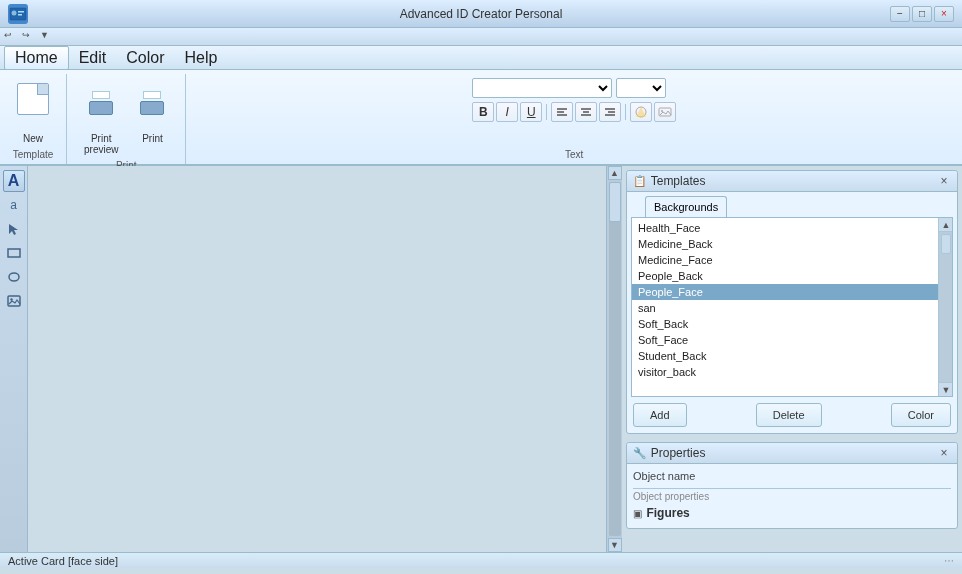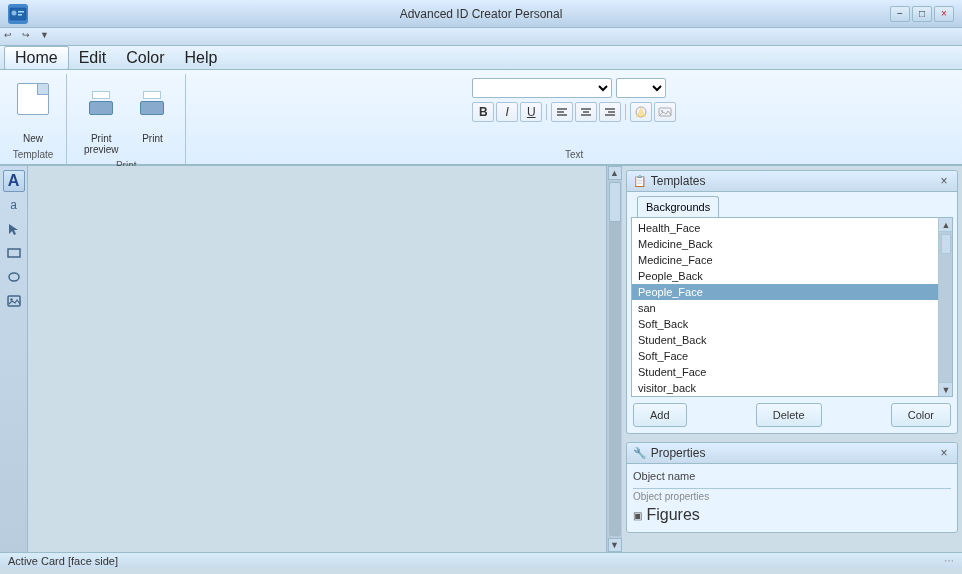--- a/index.html
+++ b/index.html
@@ -229,21 +229,21 @@
     .panel-title { font-size: 12px; color: #333; display: flex; align-items: center; gap: 4px; }
     .panel-close { width: 14px; height: 14px; background: transparent; border: none; cursor: pointer; color: #555; font-size: 12px; display: flex; align-items: center; justify-content: center; }
 
     .templates-panel { }
     .templates-tab {
       padding: 4px 8px;
       background: #e8f4ff;
       display: inline-block;
       border: 1px solid #99bbcc;
       border-bottom: none;
-      margin: 4px 4px 0 8px;
+      margin: 4px 4px 0 16px;
       font-size: 11px;
       cursor: pointer;
       border-radius: 3px 3px 0 0;
     }
     .templates-list-container {
       margin: 0 4px;
       border: 1px solid #99bbcc;
       background: white;
       height: 180px;
       overflow: hidden;
@@ -313,21 +313,21 @@
       height: 22px;
       border: 1px solid #99bbcc;
       background: white;
       font-size: 11px;
       padding: 0 4px;
       border-radius: 2px;
     }
     .prop-divider { font-size: 10px; color: #888; padding: 2px 0; }
     .prop-section { display: flex; align-items: center; gap: 4px; padding: 2px 0; }
     .prop-section-icon { font-size: 10px; color: #555; }
-    .prop-section-label { font-size: 16px; font-weight: normal; color: #333; }
+    .prop-section-label { font-size: 12px; font-weight: bold; color: #333; }
 
     
     .statusbar {
       height: 16px;
       background: linear-gradient(to bottom, #d8ecf8, #c8dcee);
       border-top: 1px solid #99bbcc;
       display: flex;
       align-items: center;
       padding: 0 8px;
       justify-content: space-between;
@@ -542,23 +542,22 @@
       <div class="templates-list-container">
         <div class="templates-list" id="templates-list">
 
         <div class="template-item">Health_Face</div>
             <div class="template-item">Medicine_Back</div>
             <div class="template-item">Medicine_Face</div>
             <div class="template-item">People_Back</div>
             <div class="template-item selected">People_Face</div>
             <div class="template-item">san</div>
             <div class="template-item">Soft_Back</div>
+            <div class="template-item">Soft_Face</div>
             <div class="template-item">Student_Back</div>
-            <div class="template-item">Soft_Face</div>
-            <div class="template-item">Student_Face</div>
             <div class="template-item">visitor_back</div>
           </div>
         <div class="list-scrollbar" style="display:flex;flex-direction:column;">
           <div class="list-scroll-arrow">▲</div>
           <div class="list-scroll-track">
             <div class="list-scroll-thumb"></div>
           </div>
           <div class="list-scroll-arrow bottom">▼</div>
         </div>
       </div>

